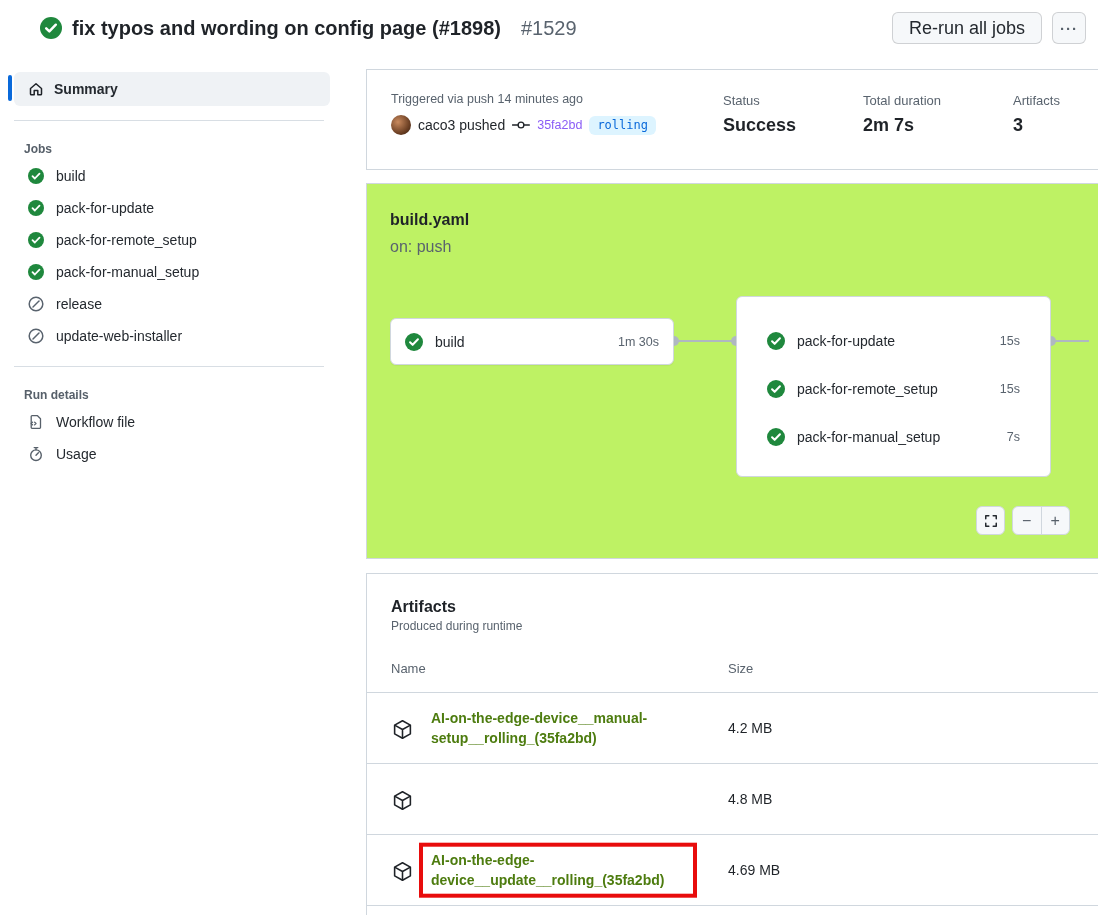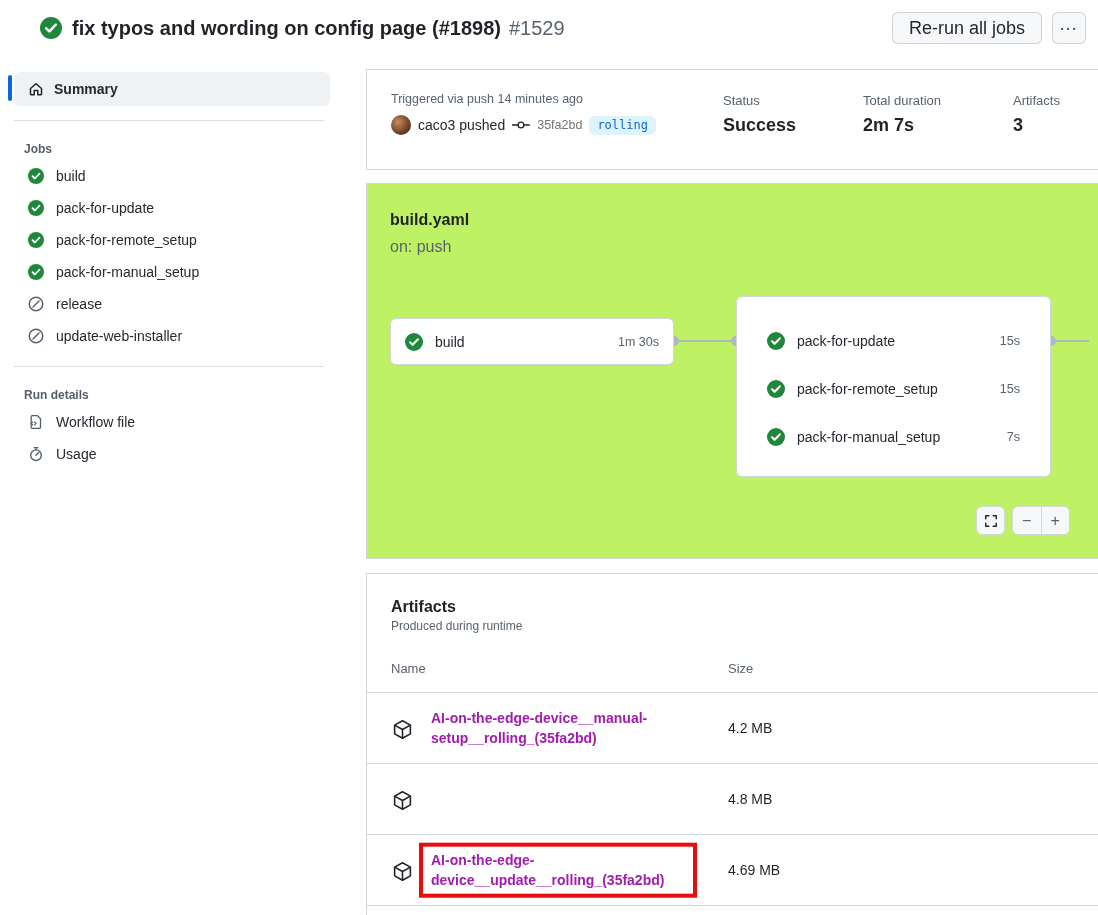--- a/index.html
+++ b/index.html
@@ -9,21 +9,21 @@
     background:#ffffff; color:#24292f;
     font-family:"Liberation Sans", sans-serif; font-size:14px;
   }
   svg { display:block; }
 
   
   .hdr { position:absolute; top:0; left:12px; width:1098px; height:56px;
          display:flex; align-items:center; padding:0 10px 0 28px; }
   .hdr .status-ic { width:22px; height:22px; flex:0 0 auto; }
   .hdr h1 { margin:0 0 0 10px; font-size:20px; font-weight:700; color:#1f2328; white-space:nowrap; }
-  .hdr .runno { font-weight:400; color:#59636e; margin-left:8px; font-size:20px; }
+  .hdr .runno { font-weight:400; color:#59636e; margin-left:20px; font-size:20px; }
   .hdr-actions { margin-left:auto; display:flex; gap:10px; align-items:center; padding-right:14px; }
   .btn { height:32px; padding:0 16px; background:#f6f8fa; border:1px solid rgba(31,35,40,0.18);
          border-radius:6px; font-size:18px; font-weight:500; color:#24292f; cursor:pointer;
          font-family:"Liberation Sans",sans-serif; }
   .btn-kebab { width:34px; padding:0; font-weight:700; color:#57606a; font-size:15px; letter-spacing:1px; }
 
   
   .sidebar { position:absolute; left:8px; top:69px; width:322px; }
   .active-bar { position:absolute; left:0; top:6px; width:4px; height:26px; background:#0969da; border-radius:2px; }
   .summary-row { margin:3px 0 0 6px; height:34px; background:#eff2f5; border-radius:6px;
@@ -38,21 +38,21 @@
   .card { position:absolute; left:366px; width:870px; background:#fff;
           border:1px solid #d0d7de; border-radius:0; }
 
   
   .card-info { top:69px; height:101px; padding:22px 24px; }
   .trig-line { font-size:12.5px; color:#59636e; }
   .push-row { display:flex; align-items:center; gap:7px; margin-top:9px; }
   .avatar { width:20px; height:20px; border-radius:50%;
             background:radial-gradient(circle at 35% 35%, #c98a5e, #6b3f23 62%, #2e1a0e); }
   .actor { font-size:14px; color:#1f2328; }
-  .sha { font-size:12.5px; color:#737373; }
+  .sha { font-size:12.5px; color:#8b5cf6; }
   .badge { font-family:"DejaVu Sans Mono", monospace; font-size:12px; color:#0969da;
            background:#ddf4ff; border-radius:6px; padding:2px 8px 3px; }
   .stat-col { position:absolute; top:23px; }
   .stat-col .lbl { font-size:13px; color:#59636e; }
   .stat-col .val { font-size:18px; font-weight:700; color:#1f2328; margin-top:7px; }
   .col-status { left:356px; } .col-duration { left:496px; } .col-artifacts { left:646px; }
 
   
   .card-graph { top:183px; height:376px; background:#bef264; overflow:hidden; }
   .graph-title { position:absolute; left:23px; top:27px; font-size:16px; font-weight:700; color:#1f2328; }
@@ -79,21 +79,21 @@
   .card-art { top:573px; height:380px; }
   .art-title { padding:24px 24px 0; font-size:16px; font-weight:700; color:#1f2328; }
   .art-sub { padding:3px 24px 0; font-size:12px; color:#59636e; }
   .art-head { position:relative; margin-top:22px; height:38px; border-bottom:1px solid #d0d7de;
               font-size:13px; color:#59636e; }
   .art-head .h-name { position:absolute; left:24px; top:6px; }
   .art-head .h-size { position:absolute; left:361px; top:6px; }
   .art-row { position:relative; height:71px; border-bottom:1px solid #d0d7de; }
   .art-row .pkg { position:absolute; left:25px; top:26px; }
   .name-cell { position:absolute; left:64px; top:50%; transform:translateY(-50%); width:278px;
-               font-weight:700; font-size:14px; color:#a21caf; line-height:1.45; cursor:pointer; }
+               font-weight:700; font-size:14px; color:#4d7c0f; line-height:1.45; cursor:pointer; }
   .name-hl { border:4px solid #e80c0c; padding:3px 8px; margin-left:-12px; width:278px; }
   .size-cell { position:absolute; left:361px; top:50%; transform:translateY(-50%); font-size:14px; color:#1f2328; }
   .trash-btn { position:absolute; right:26px; top:50%; transform:translateY(-50%); background:none;
                border:none; cursor:pointer; padding:4px; }
 </style>
 </head>
 <body>
 
 <div class="hdr">
   <span class="status-ic">

